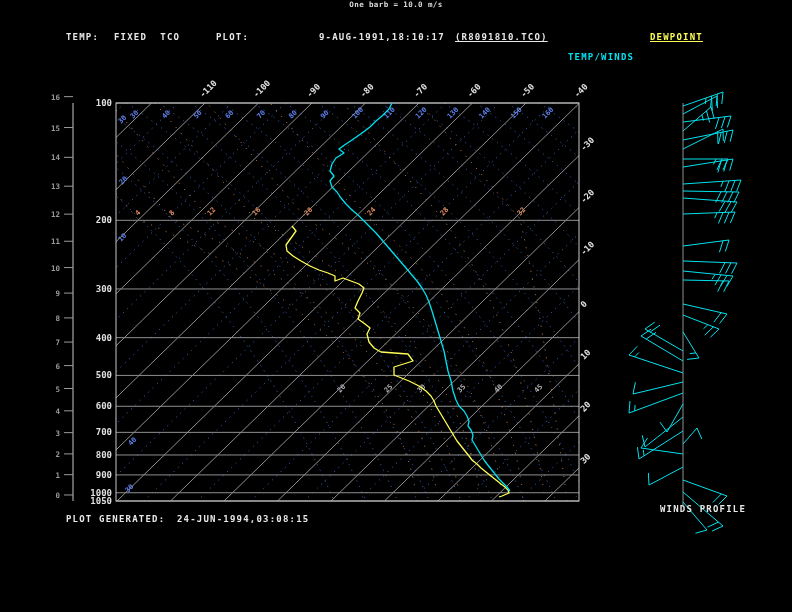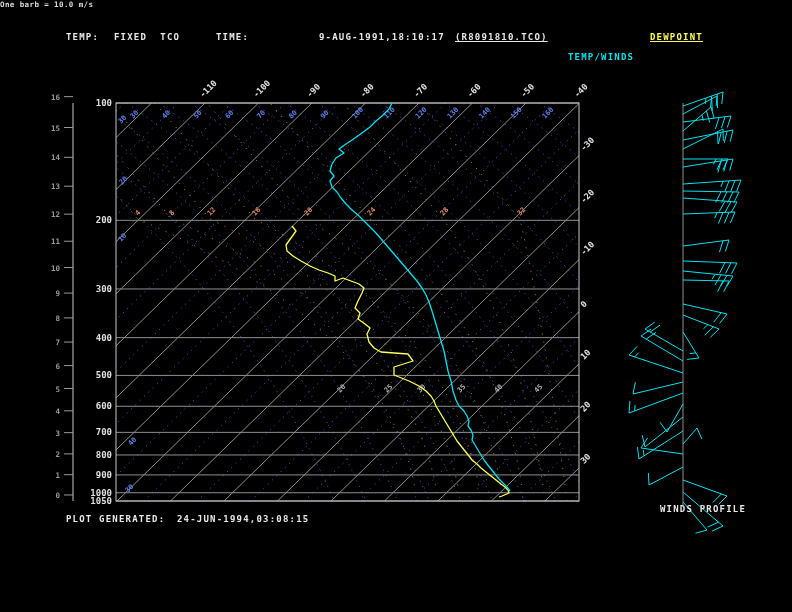--- a/index.html
+++ b/index.html
@@ -10,21 +10,21 @@
   .cyan{color:#00e2ee;} .yellow{color:#ffff55;}
   svg{position:absolute;left:0;top:0;}
 </style>
 </head>
 <body>
 
 <div id="screen">
 
   <div class="txt" style="left:66px;top:32px;">TEMP:</div>
   <div class="txt" style="left:114px;top:32px;">FIXED  TCO</div>
-  <div class="txt" style="left:216px;top:32px;">TIME:</div>
+  <div class="txt" style="left:216px;top:32px;">PLOT:</div>
   <div class="txt" style="left:277px;top:32px;margin-left:42px;">9-AUG-1991,18:10:17</div>
   <div class="txt" style="left:455px;top:32px;text-decoration:underline;">(R8091810.TCO)</div>
   <div class="txt cyan" style="left:568px;top:32px;margin-top:20px;">TEMP/WINDS</div>
   <div class="txt yellow" style="left:650px;top:32px;text-decoration:underline;">DEWPOINT</div>
 
   <svg id="chart" width="792" height="612">
       <clipPath id="pc">
         <rect x="116" y="103" width="463" height="398"></rect>
       </clipPath>
       <g clip-path="url(#pc)">
@@ -315,17 +315,17 @@
         <line x1="721.3612394590693" y1="493.9495416214798" x2="712.8784603118143" y2="502.43732448503687"></line>
         <line x1="683" y1="492" x2="723" y2="526"></line>
         <line x1="723" y1="526" x2="712.0922606829844" y2="531.0021218489788"></line>
         <line x1="718.4283640934433" y1="522.1141094794267" x2="707.5206247764277" y2="527.1162313284055"></line>
         <line x1="683" y1="502" x2="707" y2="530"></line>
         <line x1="707" y1="530" x2="695.4421221189384" y2="533.2272990079118"></line>
       </g>
     </svg>
 
   <div class="txt" style="left:660px;top:504px;">WINDS PROFILE</div>
-  <div class="small" style="left:638px;top:520px;">One barb = 10.0 m/s</div>
+  <div class="small" style="left:638px;top:520px;text-align:center;">One barb = 10.0 m/s</div>
 
   <div class="txt" style="left:66px;top:514px;">PLOT GENERATED:</div>
   <div class="txt" style="left:177px;top:514px;">24-JUN-1994,03:08:15</div>
 </div>
 
 </body></html>

